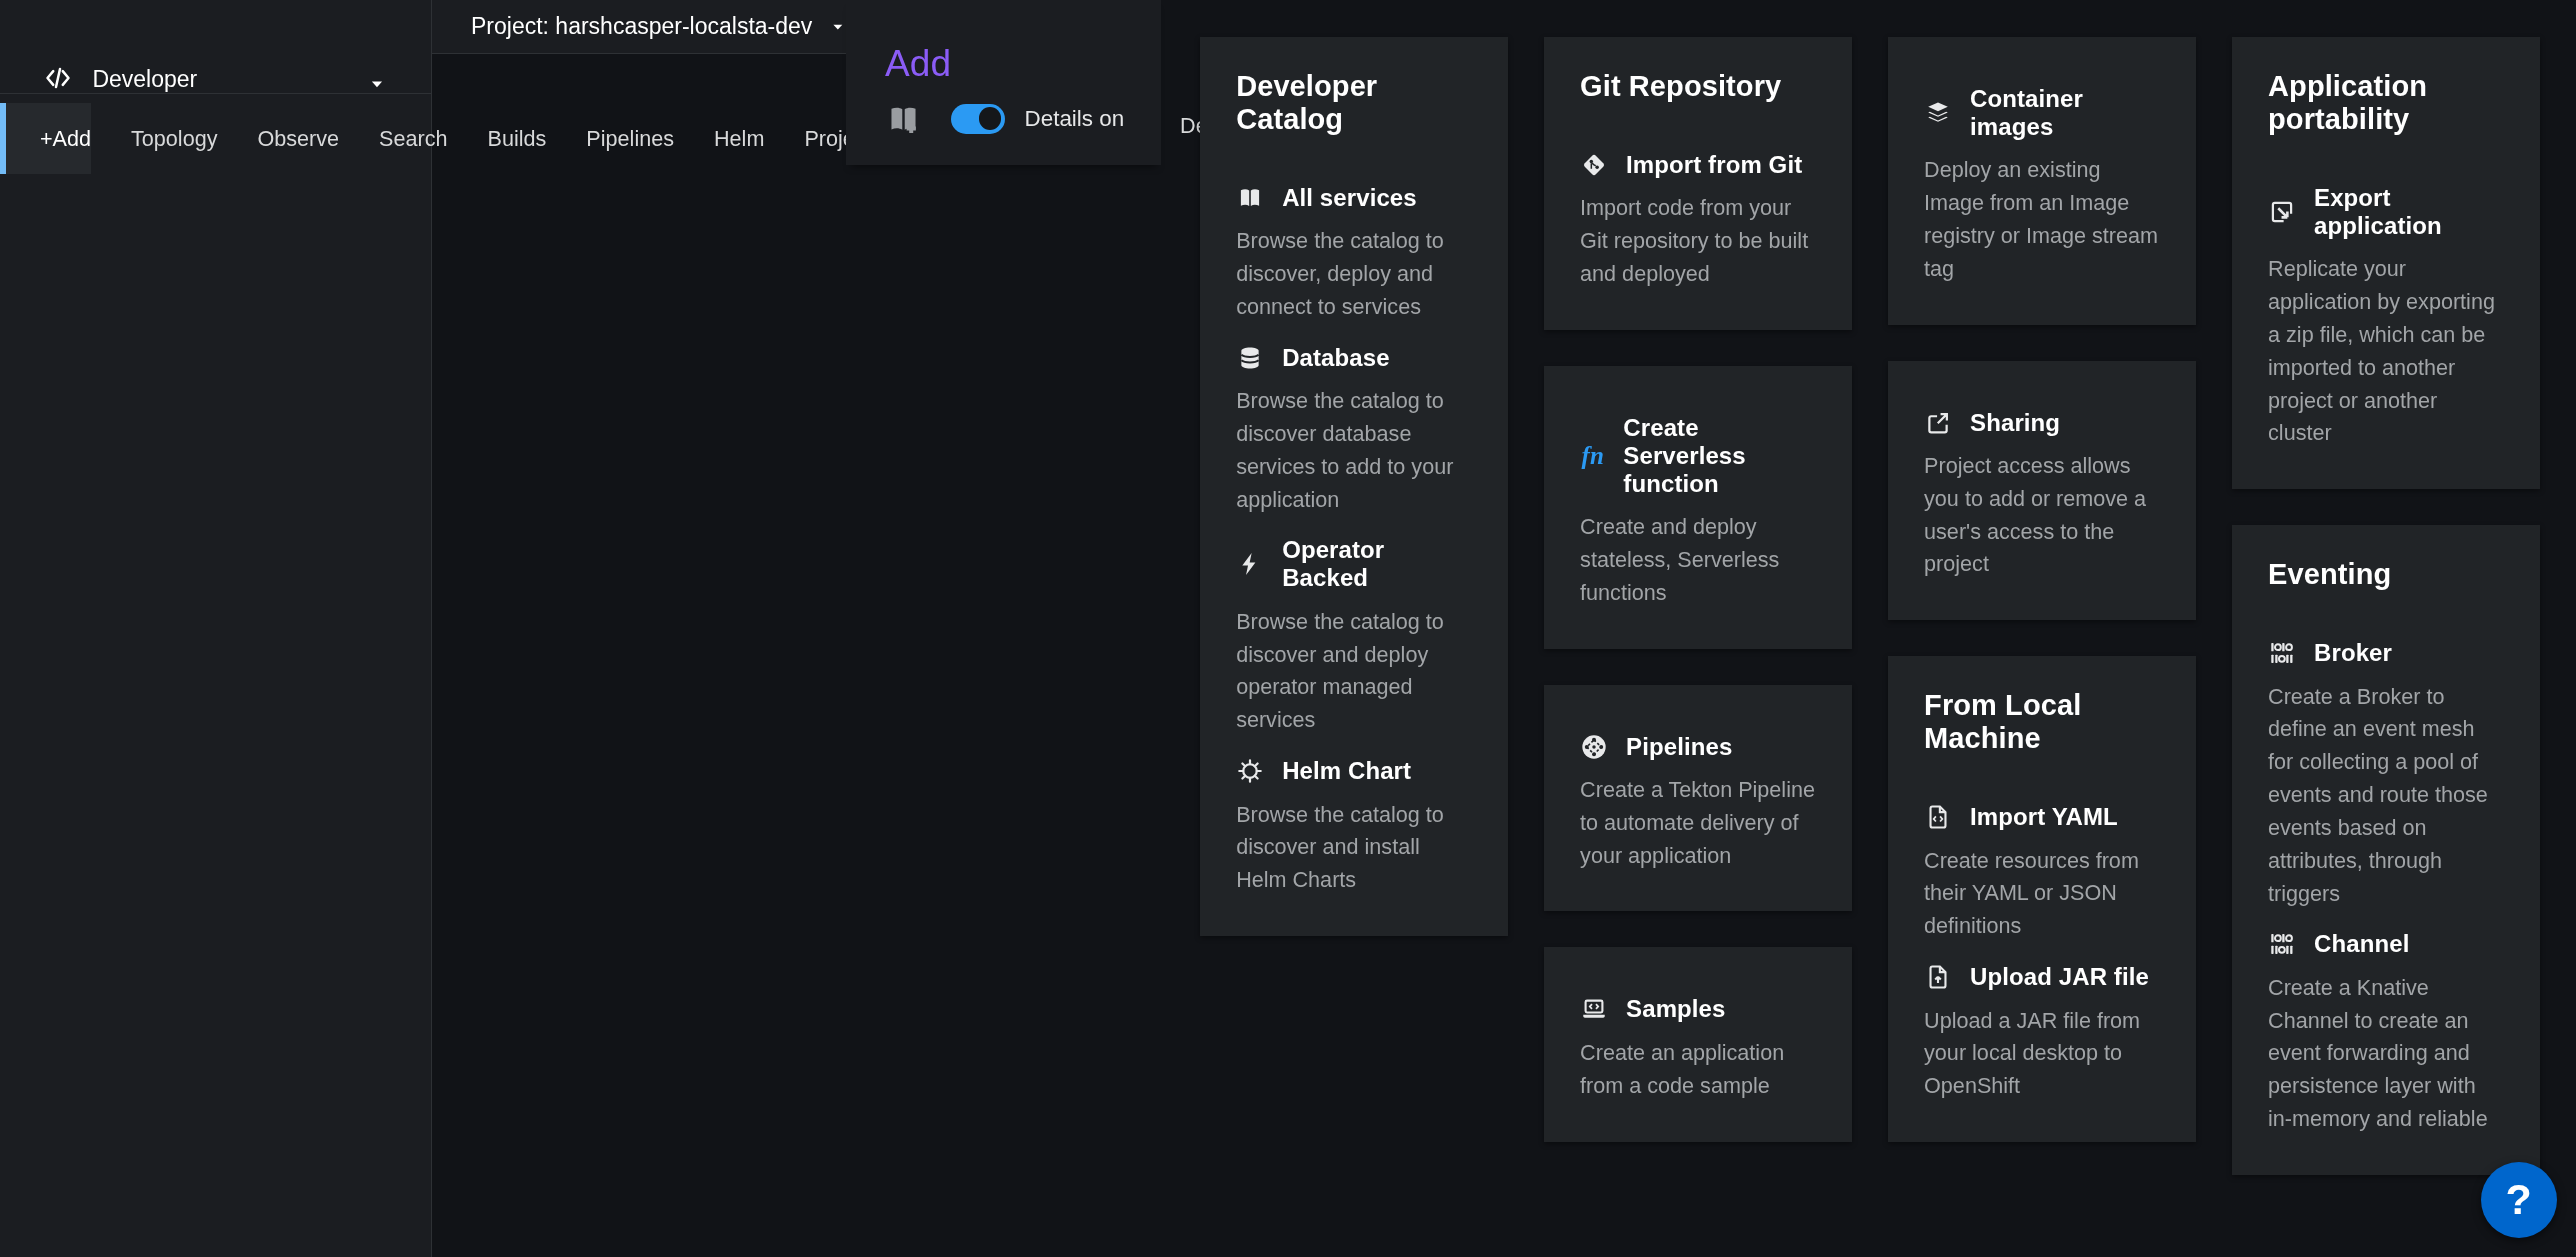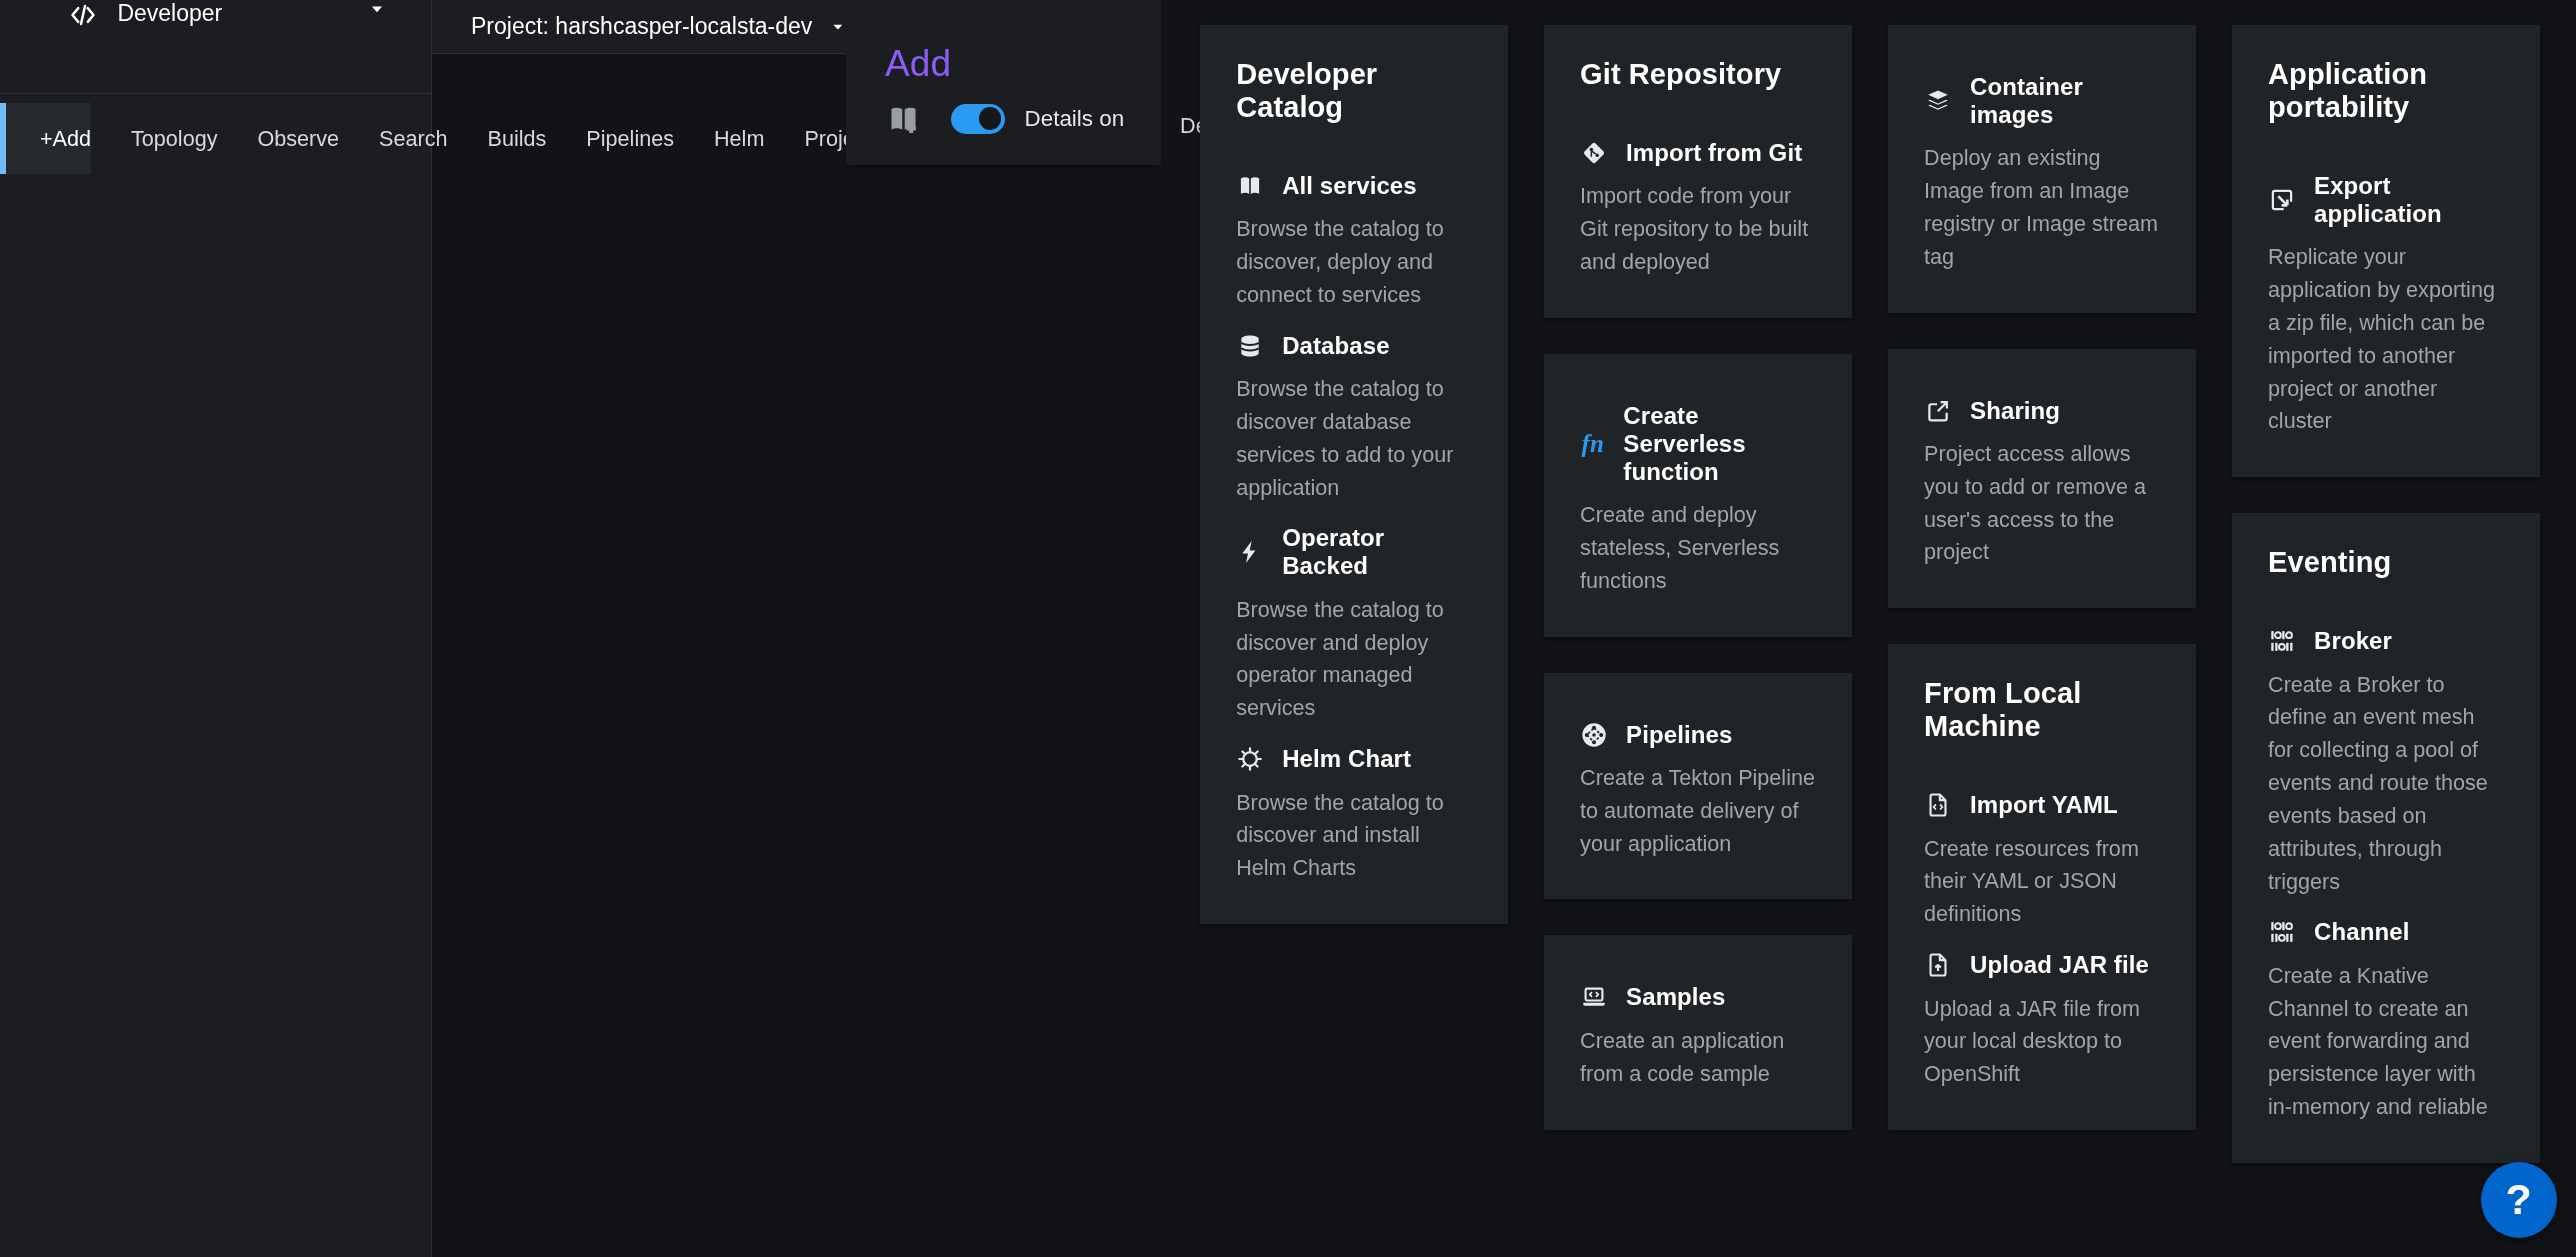--- a/index.html
+++ b/index.html
@@ -26,22 +26,22 @@
   .app{display:flex;width:100%;height:100%;}
 
   
   .sidebar{
     width:432px;min-width:432px;height:100%;
     background:var(--bg-panel);
     border-right:1.5px solid var(--border);
     display:flex;flex-direction:column;
   }
   .perspective{
-    height:94px;display:flex;align-items:flex-start;
-    padding:0 45px 0 68px;gap:19.4px;cursor:pointer;
+    height:94px;display:flex;align-items:flex-end;
+    padding:0 45px 0 43px;gap:19.4px;cursor:pointer;
     border-bottom:1.5px solid var(--border);
   }
   .perspective .icon svg{width:30px;height:30px;display:block;color:#fff;}
   .perspective-label{font-size:23px;color:#fff;}
   .perspective .caret{margin-left:auto;}
   .caret svg{width:18px;height:18px;display:block;color:#fff;}
   .nav{padding-top:9px;display:flex;flex-direction:row;text-align:right;}
   .nav-item{
     height:71px;display:flex;align-items:center;
     padding-left:34px;font-size:21.6px;color:var(--text-nav);
@@ -86,21 +86,21 @@
     width:54px;height:30px;border-radius:15px;background:var(--accent);
     position:relative;display:inline-block;cursor:pointer;
   }
   .switch .knob{
     position:absolute;top:3.7px;right:3.7px;width:22.4px;height:22.4px;border-radius:50%;
     background:#15171a;
   }
   .switch-label{font-size:22.4px;color:#e6e7e8;}
 
   
-  .content{flex:1;overflow:hidden;padding:25px 36px 0 39px;}
+  .content{flex:1;overflow:hidden;padding:37px 36px 0 39px;}
   .grid{display:flex;gap:36px;align-items:flex-start;}
   .grid-col{flex:1;display:flex;flex-direction:column;gap:36px;min-width:0;}
   .card{
     background:var(--bg-card);
     box-shadow:0 2.2px 5.2px rgba(0,0,0,.42);
     padding:33px 36px 39px 36px;
   }
   .card.untitled{padding-top:48px;}
   .card-title{font-size:29px;font-weight:700;color:#fff;margin-bottom:48px;letter-spacing:0.1px;}
   .item + .item{margin-top:20px;}

